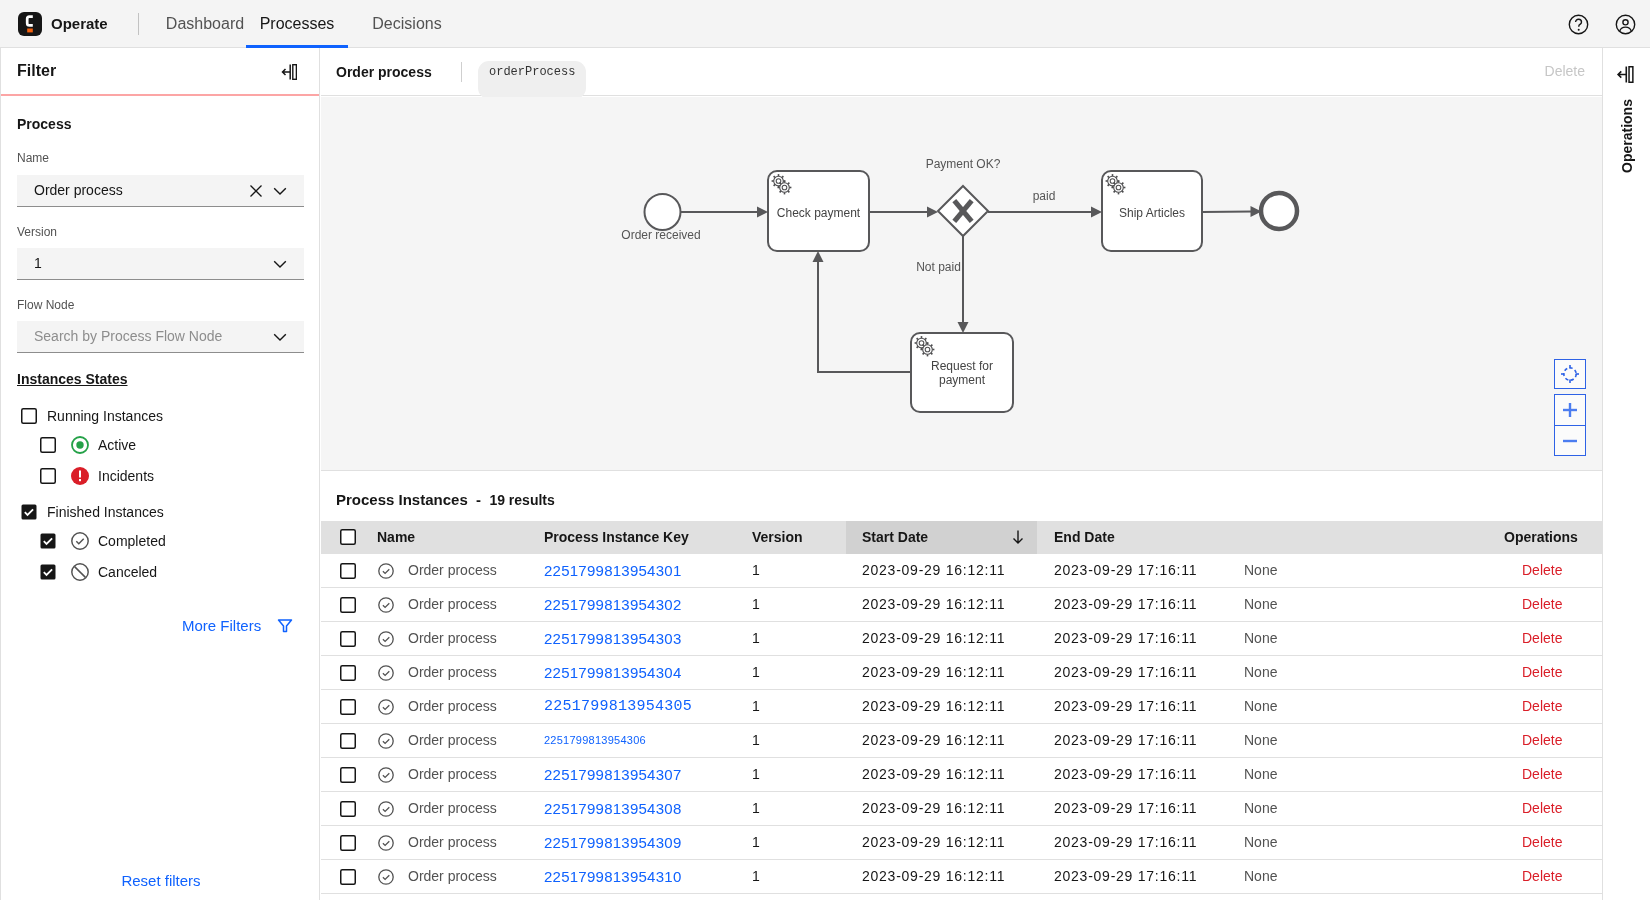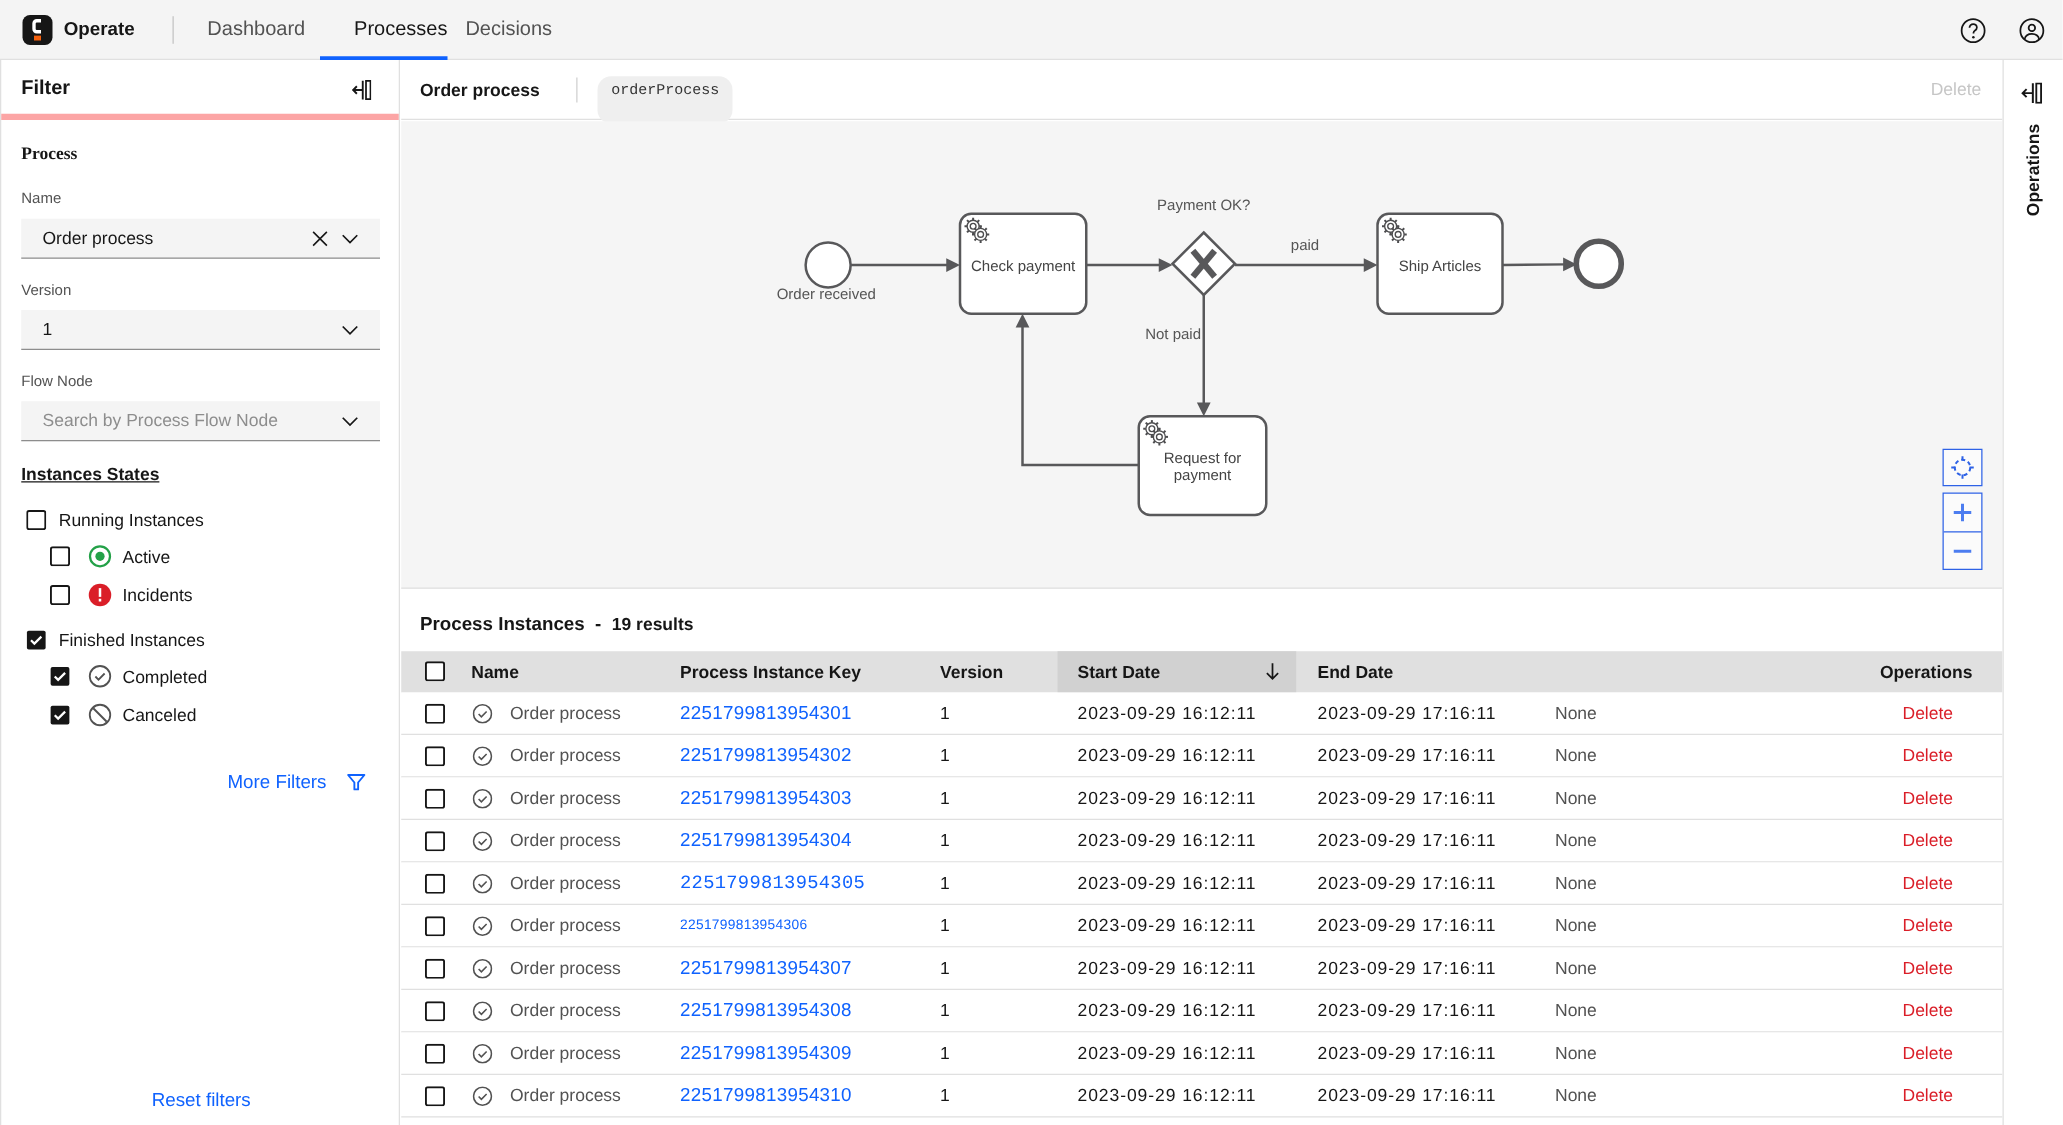--- a/index.html
+++ b/index.html
@@ -14,21 +14,21 @@
   .appname { position:absolute; left:51px; top:15px; font-size:15px; font-weight:bold; }
   .hdiv { position:absolute; left:138px; top:13px; width:1px; height:22px; background:#c2c2c2; }
   .tab { position:absolute; top:0; height:48px; line-height:48px; width:102px;
     text-align:center; font-size:16px; color:#525252; }
   .tab.active { color:#161616; }
   .tab.active::after { content:""; position:absolute; left:0; bottom:0; width:100%;
     height:3px; background:#0f62fe; }
   
   #left { position:absolute; left:0; top:48px; width:320px; height:852px;
     background:#fff; border-right:1px solid #e0e0e0; border-left:1px solid #e0e0e0;}
-  #lefthdr { position:absolute; left:0; top:0; width:100%; height:48px; border-bottom:5px solid #fca5a5;}
+  #lefthdr { position:absolute; left:0; top:0; width:100%; height:48px; border-bottom:2px solid #fca5a5;}
   #lefthdr .t { position:absolute; left:16px; top:14px; font-size:16px; font-weight:bold; }
   .label12 { position:absolute; left:16px; font-size:12px; color:#525252; }
   .field { position:absolute; left:16px; width:287px; height:32px; background:#f4f4f4;
     border-bottom:1px solid #8d8d8d; font-size:14px; line-height:31px; }
   .field .val { position:absolute; left:17px; top:0; color:#161616; }
   .field .ph  { position:absolute; left:17px; top:0; color:#8d8d8d; }
   .h14 { position:absolute; left:16px; font-size:14px; font-weight:bold; }
   .cbrow { position:absolute; font-size:14px; color:#161616; }
   .link { color:#0f62fe; }
   
@@ -54,21 +54,21 @@
 <body>
 
 <div id="hdr">
   <div id="logo"><svg width="24" height="24" viewBox="0 0 24 24">
     <path d="M14.8 4.6h-3.4a2.2 2.2 0 0 0-2.2 2.2v4.4a2.2 2.2 0 0 0 2.2 2.2h3.4" fill="none" stroke="#fff" stroke-width="2.7"></path>
     <rect x="9.2" y="16.5" width="5.6" height="3.9" fill="#f4600d"></rect>
       </svg></div>
   <div class="appname">Operate</div>
   <div class="hdiv"></div>
   <div class="tab" style="left:154px;">Dashboard</div>
-  <div class="tab active" style="left:256px;text-align:right;">Processes</div>
+  <div class="tab active" style="left:246px;">Processes</div>
   <div class="tab" style="left:356px;">Decisions</div>
   <svg class="abs" style="left:1568px;top:14px;" width="21" height="21" viewBox="0 0 21 21" fill="none">
     <circle cx="10.5" cy="10.5" r="9.2" stroke="#161616" stroke-width="1.4"></circle>
     <path d="M7.6 8.1c0-1.7 1.3-2.9 3-2.9 1.6 0 2.9 1.2 2.9 2.8 0 1.1-.6 1.8-1.5 2.4-.9.6-1.2 1-1.2 1.8v.5" stroke="#161616" stroke-width="1.4"></path>
     <circle cx="10.7" cy="15.7" r="1" fill="#161616"></circle>
   </svg>
   <svg class="abs" style="left:1615px;top:14px;" width="21" height="21" viewBox="0 0 21 21" fill="none">
     <circle cx="10.5" cy="10.5" r="9.2" stroke="#161616" stroke-width="1.4"></circle>
     <circle cx="10.5" cy="8.3" r="2.6" stroke="#161616" stroke-width="1.4"></circle>
     <path d="M4.7 17.3c.6-2.6 3-4.2 5.8-4.2s5.2 1.6 5.8 4.2" stroke="#161616" stroke-width="1.4"></path>
@@ -77,21 +77,21 @@
 
 <div id="left">
   <div id="lefthdr">
     <div class="t">Filter</div>
     <svg class="abs" style="left:280px;top:16px;" width="16" height="16" viewBox="0 0 16 16" fill="none">
       <path d="M9 8H1.5M4.5 5L1.5 8l3 3" stroke="#161616" stroke-width="1.5"></path>
       <line x1="9.2" y1="0.5" x2="9.2" y2="15.5" stroke="#161616" stroke-width="1.5"></line>
       <rect x="11.8" y="0.7" width="3.6" height="14.6" stroke="#161616" stroke-width="1.4"></rect>
     </svg>
   </div>
-  <div class="h14" style="top:68px;font-family:Liberation Serif, serif;">Process</div>
+  <div class="h14" style="top:68px;">Process</div>
   <div class="label12" style="top:103px;">Name</div>
   <div class="field" style="top:127px;">
     <span class="val">Order process</span>
     <svg class="abs" style="left:231px;top:8px;" width="16" height="16" viewBox="0 0 16 16" fill="none">
         <path d="M2.5 2.5l11 11M13.5 2.5l-11 11" stroke="#161616" stroke-width="1.3"></path>
       </svg>
     <svg class="abs" style="left:255px;top:8px;" width="16" height="16" viewBox="0 0 16 16" fill="none">
         <path d="M2.2 5.2l5.8 5.8 5.8-5.8" stroke="#161616" stroke-width="1.4"></path>
       </svg>
   </div>

